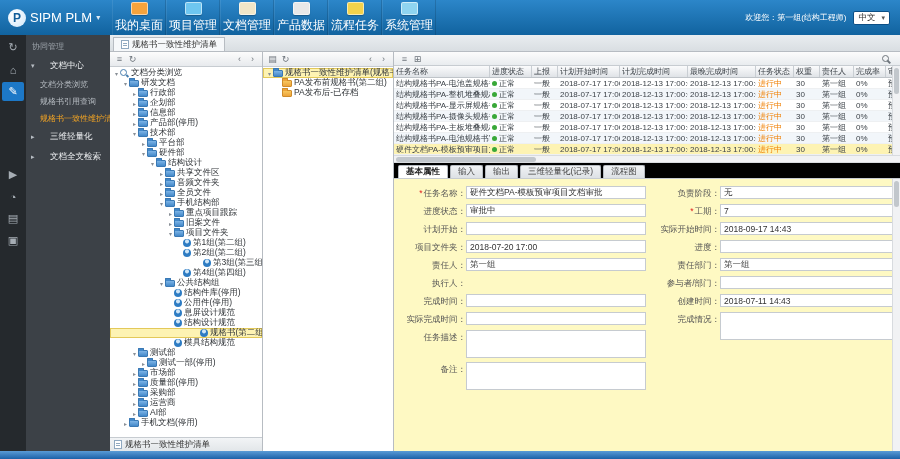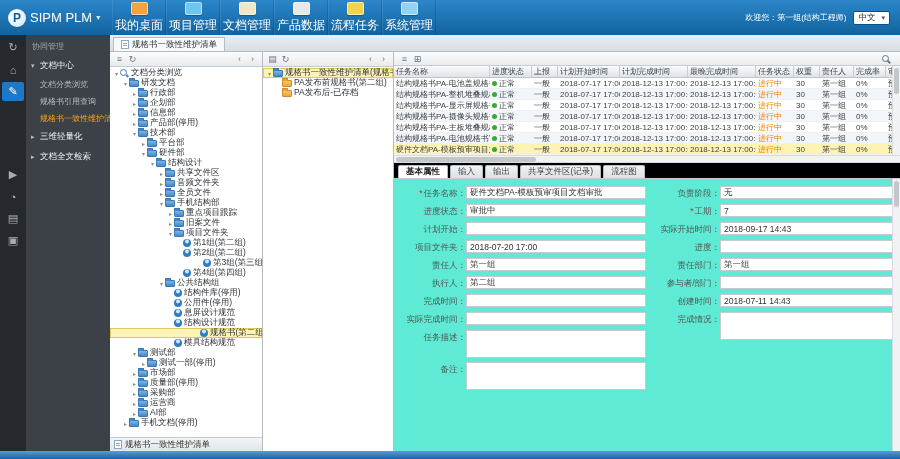--- a/index.html
+++ b/index.html
@@ -21,21 +21,21 @@
 .lang-select .caret{font-size:7px;color:#555}
 
 
 .main{display:flex;height:416px}
 .iconstrip{width:26px;background:#25292d;display:flex;flex-direction:column;align-items:center;padding-top:3px;gap:3px;flex:none}
 .stripbtn{width:22px;height:19px;display:flex;align-items:center;justify-content:center;color:#a6adb4;font-size:11px;border-radius:2px;cursor:pointer}
 .stripbtn.active{background:#1d78c7;color:#fff}
 .strip-sep{height:58px}
 .sidemenu{width:84px;background:#3c4147;padding-top:3px;flex:none;overflow:hidden}
 .menu-section{color:#9aa1a8;font-size:8px;padding:3px 6px 4px}
-.menu-group{display:flex;align-items:center;gap:3px;padding:4px 5px;color:#eceef0;font-size:8.5px;cursor:pointer;white-space:nowrap}
+.menu-group{display:flex;align-items:center;gap:13px;padding:4px 5px;color:#eceef0;font-size:8.5px;cursor:pointer;white-space:nowrap}
 .menu-group .arrow{font-size:7px;color:#b6bcc2;width:6px}
 .menu-sub{padding:3px 4px 3px 14px;font-size:8px;color:#b9bfc5;cursor:pointer;white-space:nowrap;overflow:hidden}
 .menu-sub.active{color:#f6a623}
 
 .content{flex:1;display:flex;flex-direction:column;min-width:0}
 .crumbbar{height:17px;background:linear-gradient(#e9edf0,#d9dee2);border-bottom:1px solid #b7bcc2;display:flex;align-items:flex-end;padding-left:3px;flex:none}
 .crumbtab{display:flex;align-items:center;gap:3px;background:#f6f8fa;border:1px solid #b7bcc2;border-bottom:none;height:14px;padding:0 7px;font-size:8.5px;color:#333;cursor:pointer}
 .crumb-icon{width:8px;height:9px;background:#fff;border:1px solid #8fa8c0;position:relative;flex:none}
 .crumb-icon:before{content:"";position:absolute;left:1px;top:2px;width:4px;height:1px;background:#8fa8c0;box-shadow:0 2px 0 #8fa8c0}
 
@@ -82,21 +82,21 @@
 .status-orange{color:#f07f00}
 .vscroll{position:absolute;right:0;top:0;bottom:0;width:8px;background:#f1f2f4;border-left:1px solid #d8dbdf}
 .vthumb{position:absolute;left:1px;top:2px;width:5px;height:26px;background:#c2c7cc;border-radius:3px}
 .hscroll{height:8px;background:#f1f2f4;border-top:1px solid #d8dbdf;border-bottom:1px solid #d8dbdf;position:relative;flex:none}
 .hthumb{position:absolute;left:2px;top:1px;width:140px;height:5px;background:#c2c7cc;border-radius:3px}
 
 .formtabs{height:16px;background:#000000;border-bottom:1px solid #c7ccd1;display:flex;align-items:flex-end;padding:2px 4px 0;flex:none}
 .ftab{height:13px;padding:0 7px;font-size:8.5px;display:flex;align-items:center;border:1px solid #b7bcc2;border-bottom:none;background:linear-gradient(#f0f2f4,#dde1e5);margin-right:2px;cursor:pointer;border-radius:2px 2px 0 0;color:#444;white-space:nowrap}
 .ftab.active{background:#fff;font-weight:bold;color:#222}
 
-.formarea{flex:1;display:flex;padding:7px 0 0 4px;gap:6px;position:relative;overflow:hidden;background:#5eead4}
+.formarea{flex:1;display:flex;padding:7px 0 0 4px;gap:6px;position:relative;overflow:hidden;background:#fef9c3}
 .fcol{width:50%}
 .frow{display:flex;margin-bottom:4px}
 .flabel{width:68px;text-align:right;color:#555;font-size:8.5px;padding-top:2px;flex:none;white-space:nowrap;overflow:hidden}
 .req{color:#e02020;margin-right:1px}
 .fctrl{flex:1;border:1px solid #c6cbd0;height:13px;font-size:8.5px;padding:0 3px;color:#333;background:#fff;overflow:hidden;white-space:nowrap;display:flex;align-items:center;min-width:0}
 .fctrl.ta{height:28px;align-items:flex-start}
 
 .statusbar{height:8px;background:linear-gradient(#5a9bd6,#1c61a8)}
 </style>
 </head>
@@ -548,21 +548,21 @@
               <div class="vthumb"></div>
             </div>
         </div>
         <div class="hscroll">
             <div class="hthumb"></div>
           </div>
         <div class="formtabs">
             <div class="ftab active">基本属性</div>
             <div class="ftab ">输入</div>
             <div class="ftab ">输出</div>
-            <div class="ftab ">共享文件区(记录)</div>
+            <div class="ftab ">三维轻量化(记录)</div>
             <div class="ftab ">流程图</div>
           </div>
         <div class="formarea">
           <div class="fcol">
               <div class="frow">
        <span class="flabel"><span class="req">*</span>任务名称：</span>
        <div class="fctrl ">硬件文档PA-模板预审项目文档审批</div>
      </div>
               <div class="frow">
        <span class="flabel">进度状态：</span>
@@ -575,21 +575,20 @@
               <div class="frow">
        <span class="flabel">项目文件夹：</span>
        <div class="fctrl ">2018-07-20 17:00</div>
      </div>
               <div class="frow">
        <span class="flabel">责任人：</span>
        <div class="fctrl ">第一组</div>
      </div>
               <div class="frow">
        <span class="flabel">执行人：</span>
-       <div class="fctrl ">第二组</div>
      </div>
               <div class="frow">
        <span class="flabel">完成时间：</span>
        <div class="fctrl "></div>
      </div>
               <div class="frow">
        <span class="flabel">实际完成时间：</span>
        <div class="fctrl "></div>
      </div>
               <div class="frow">

